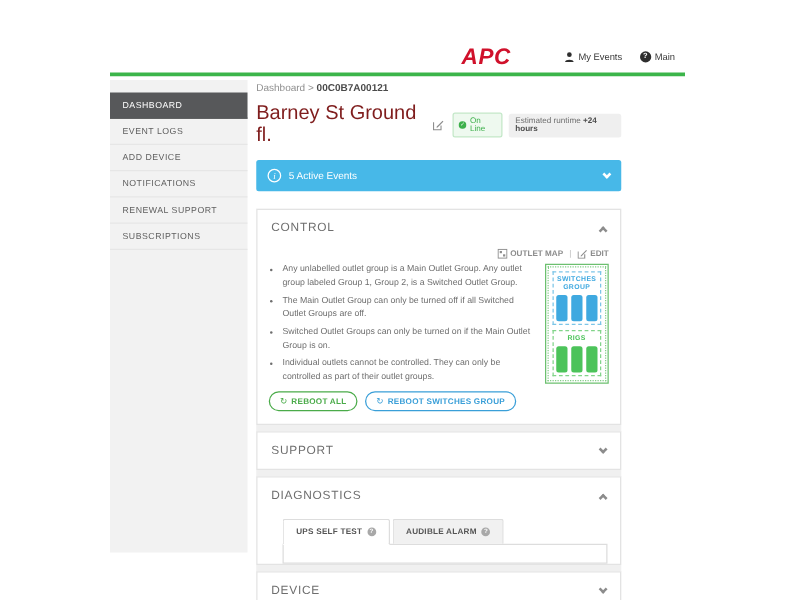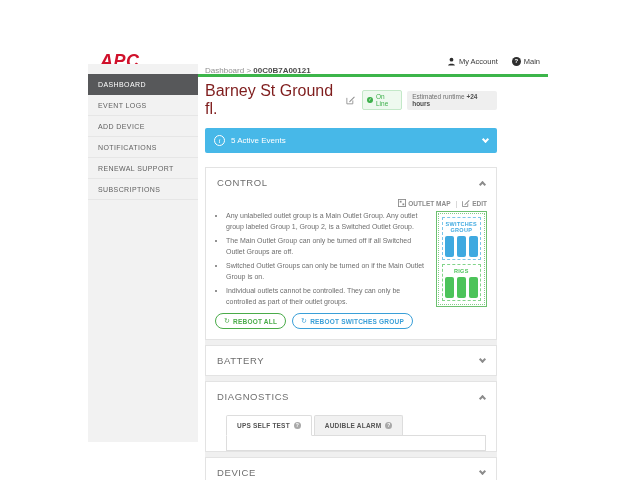--- a/index.html
+++ b/index.html
@@ -1,23 +1,23 @@
 <!DOCTYPE html>
 <html style="--brand_red: #d0112b; --line_green: #3cb54a; --banner_blue: #47b8e8; --badge_green: #3db04b; --btn_green: #4aab49; --btn_blue: #3a9fd8; --socket_blue: #3fa9e0; --socket_green: #4cc35a;"><head>
 <meta charset="utf-8">
 <style>
   * { margin:0; padding:0; box-sizing:border-box; }
   body { background:#fff; }
   .page { position:relative; width:640px; height:480px; overflow:hidden; background:#fff;
           font-family:"Liberation Sans", sans-serif; }
 
   
-  .topbar { position:absolute; left:88px; top:48px; width:460px; height:29px;
+  .topbar { position:absolute; left:88px; top:32px; width:460px; height:29px;
             border-bottom:3px solid var(--line_green); display:flex; align-items:center;
-            justify-content:space-between;gap:42px; }
+            justify-content:flex-end;gap:42px; }
   .logo { font-size:18px; font-weight:900; font-style:italic; letter-spacing:.5px;
           color:var(--brand_red); margin-left:12px; }
   .topbar-right { display:flex; align-items:center; gap:14px; margin-right:8px; }
   .topbar-link { display:flex; align-items:center; gap:3px; font-size:7.5px; color:#3a3a3a; cursor:pointer; }
   .person-ico { width:9px; height:9px; }
   .help-dot-dark { width:9px; height:9px; border-radius:50%; background:#2e2e2e; color:#fff;
                    font-size:6px; line-height:9px; text-align:center; font-weight:bold; }
 
   
   .sidebar { position:absolute; left:88px; top:64px; width:110px; height:378px;
@@ -108,21 +108,21 @@
 <div class="page">
 
   <div class="topbar">
     <div class="logo">APC</div>
     <div class="topbar-right">
       <div class="topbar-link">
         <svg class="person-ico" viewBox="0 0 10 10">
           <circle cx="5" cy="3" r="2.1" fill="#2e2e2e"></circle>
           <path d="M1.2 9.5 C1.2 6.8 8.8 6.8 8.8 9.5 Z" fill="#2e2e2e"></path>
         </svg>
-        <span>My Account</span>
+        <span>My Events</span>
       </div>
       <div class="topbar-link">
         <span class="help-dot-dark">?</span>
         <span>Main</span>
       </div>
     </div>
   </div>
 
   <div class="sidebar">
     <div class="side-item active">DASHBOARD</div>
@@ -231,21 +231,21 @@
                   </div>
                 </div>
               </div>
             </div>
           </div>
         </div>
       </div>
 
       <div class="card">
         <div class="card-header">
-          <span class="card-title">BATTERY</span>
+          <span class="card-title">SUPPORT</span>
           <span class="chev gray"></span>
         </div>
       </div>
 
       <div class="card">
         <div class="card-header">
           <span class="card-title">DIAGNOSTICS</span>
           <span class="chev gray up"></span>
         </div>
         <div class="tabs-wrap">

